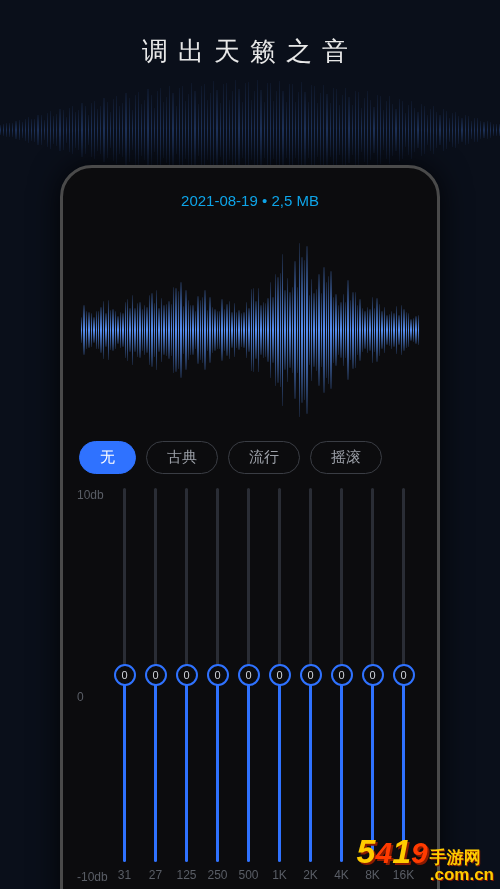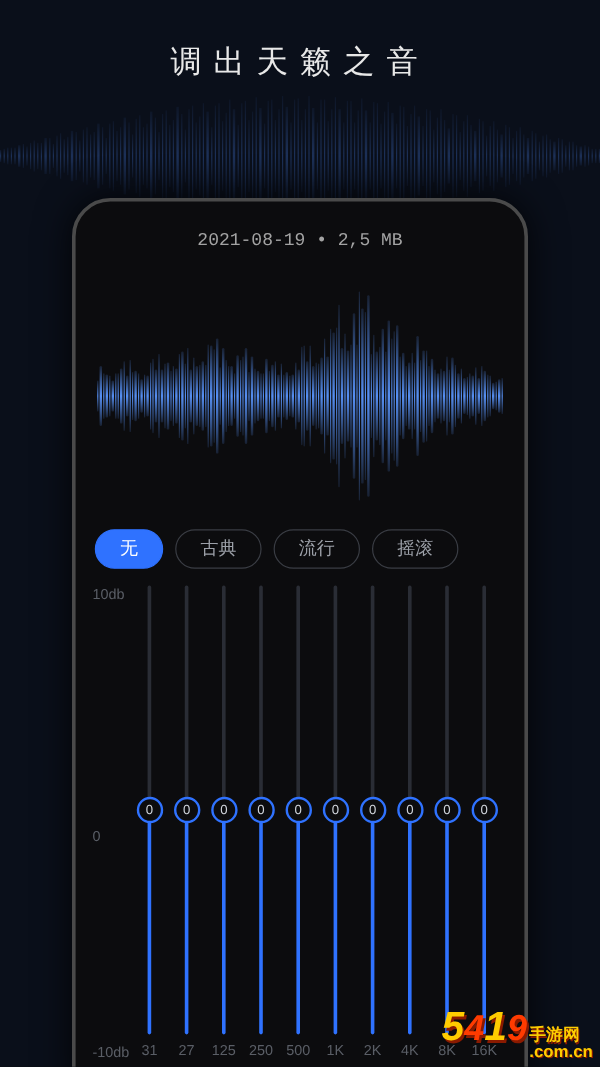--- a/index.html
+++ b/index.html
@@ -73,23 +73,22 @@
 }
 
 .file-line {
   text-align: center;
   font-size: 18px;
   color: #f0f0f0;
 }
 .file-meta {
   text-align: center;
   font-size: 15px;
-  color: #a3a3a3;
+  color: #0ea5e9;
   margin-top: 4px;
-  font-family: Liberation Mono, monospace;
 }
 
 .waveform {
   height: 210px;
   margin-top: 16px;
   display: flex;
   align-items: center;
   justify-content: center;
   gap: 1px;
   padding: 0 4px;
@@ -212,21 +211,21 @@
   font-weight: 900;
   font-style: italic;
   font-size: 26px;
   display: flex;
   align-items: baseline;
   text-shadow: 2px 2px 0 #8a1a00;
 }
 .watermark .big { color: #ffcc00; font-size: 34px; }
 .watermark .mid { color: #ff3b00; font-size: 30px; }
 .watermark .side {
-  font-size: 14px;
+  font-size: 17px;
   color: #ffcc00;
   font-style: normal;
   display: inline-flex;
   flex-direction: column;
   line-height: 1;
   margin-left: 2px;
   text-shadow: 1px 1px 0 #8a1a00;
 }
 </style>
 </head>

